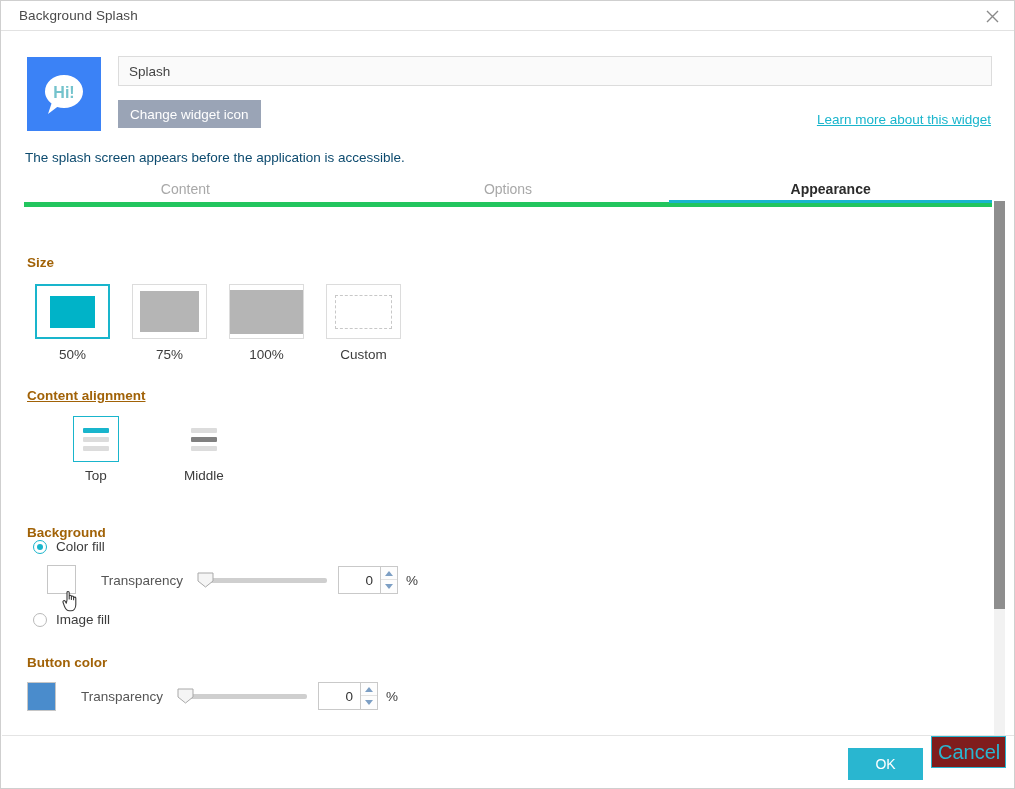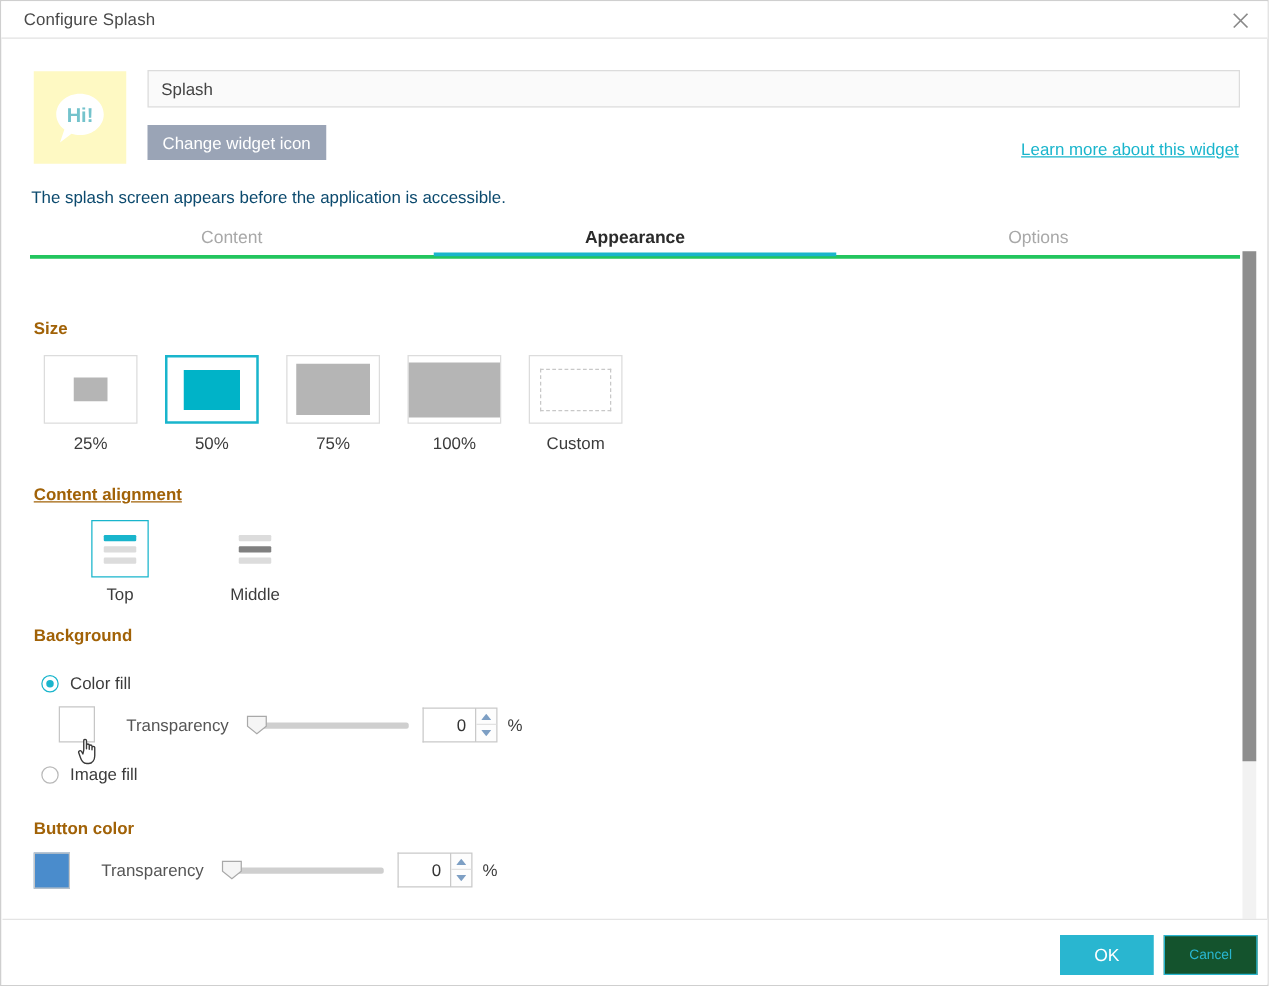--- a/index.html
+++ b/index.html
@@ -33,21 +33,21 @@
     width: 28px; height: 26px;
     display: flex; align-items: center; justify-content: center;
     cursor: pointer;
   }
   .close-btn svg { display: block; }
 
   
   .widget-icon {
     position: absolute; left: 26px; top: 56px;
     width: 74px; height: 74px;
-    background: #fef9c3;
+    background: #3b82f6;
     display: flex; align-items: center; justify-content: center;
   }
   .bubble { position: relative; width: 50px; height: 50px; }
   .bubble svg { display: block; }
 
   .name-input {
     position: absolute; left: 117px; top: 55px;
     width: 874px; height: 30px;
     background: #fafafa;
     border: 1px solid #dcdcdc;
@@ -76,21 +76,21 @@
   }
   .desc-text {
     position: absolute; left: 24px; top: 149px;
     font-size: 13.5px; color: #0c4a6e;
   }
 
   
   .tabs {
     position: absolute; left: 23px; top: 176px;
     width: 968px; height: 30px;
-    border-bottom: 3px solid #22c55e;
+    border-bottom: 5px solid #22c55e;
     display: flex;
   }
   .tab {
     flex: 1 1 0;
     display: flex; align-items: flex-start; justify-content: center;
     font-size: 14px;
     color: #a8a8a8;
     cursor: pointer;
     position: relative;
     padding-top: 4px;
@@ -245,41 +245,41 @@
     position: absolute; right: 91px; top: 12px;
     width: 75px; height: 32px;
     background: #29b6d0;
     color: #ffffff;
     border: none;
     font-size: 14px;
     cursor: pointer;
     font-family: "Liberation Sans", sans-serif;
   }
   .btn-cancel {
-    position: absolute; right: 8px; top: 12px;
+    position: absolute; right: 8px; top: 0;
     width: 75px; height: 32px;
-    background: #14532d;
+    background: #7f1d1d;
     color: #29b6d0;
     border: 1px solid #29b6d0;
-    font-size: 11px;
+    font-size: 20px;
     cursor: pointer;
     font-family: "Liberation Sans", sans-serif;
   }
 
   
   .cursor { position: absolute; left: 60px; top: 586px; width: 22px; height: 26px; pointer-events: none; }
   .cursor svg { display: block; }
 </style>
 </head>
 <body>
 
 <div class="window">
 
   <div class="titlebar">
-    <div class="titlebar-text">Configure Splash</div>
+    <div class="titlebar-text">Background Splash</div>
     <div class="close-btn">
       <svg width="15" height="15" viewBox="0 0 15 15">
         <path d="M2 2 L13 13 M13 2 L2 13" stroke="#8a8a8a" stroke-width="1.4" fill="none"></path>
       </svg>
     </div>
   </div>
 
   <div class="widget-icon">
     <div class="bubble">
       <svg width="50" height="50" viewBox="0 0 50 50">
@@ -295,34 +295,28 @@
   <input class="name-input" value="Splash" style="">
 
   <button class="change-icon-btn">Change widget icon</button>
 
   <a class="learn-link">Learn more about this widget</a>
 
   <div class="desc-text">The splash screen appears before the application is accessible.</div>
 
   <div class="tabs">
     <div class="tab">Content</div>
+    <div class="tab">Options</div>
     <div class="tab active">Appearance</div>
-    <div class="tab">Options</div>
   </div>
 
 
   <div class="section-title" style="left:26px; top:254px;">Size</div>
 
   <div class="size-row">
-    <div class="size-item">
-      <div class="size-box">
-        <div class="size-inner" style="width:27px;height:19px;"></div>
-      </div>
-      <div class="size-label">25%</div>
-    </div>
     <div class="size-item">
       <div class="size-box selected">
         <div class="size-inner teal" style="width:45px;height:32px;"></div>
       </div>
       <div class="size-label">50%</div>
     </div>
     <div class="size-item">
       <div class="size-box">
         <div class="size-inner" style="width:59px;height:41px;"></div>
       </div>
@@ -356,21 +350,21 @@
     <div class="align-item">
       <div class="align-box">
         <div class="bar"></div>
         <div class="bar dark"></div>
         <div class="bar"></div>
       </div>
       <div class="align-label">Middle</div>
     </div>
   </div>
 
-  <div class="section-title" style="left:26px; top:500px;text-align:center;">Background</div>
+  <div class="section-title" style="left:26px; top:524px;text-align:center;">Background</div>
 
   <div class="radio-row" style="left:32px; top:538px;">
     <div class="radio checked"></div>
     <div class="radio-label">Color fill</div>
   </div>
 
   <div class="color-swatch" style="left:46px; top:564px; background:#ffffff;"></div>
 
   <div class="plain-text" style="left:100px; top:572px;">Transparency</div>
 

